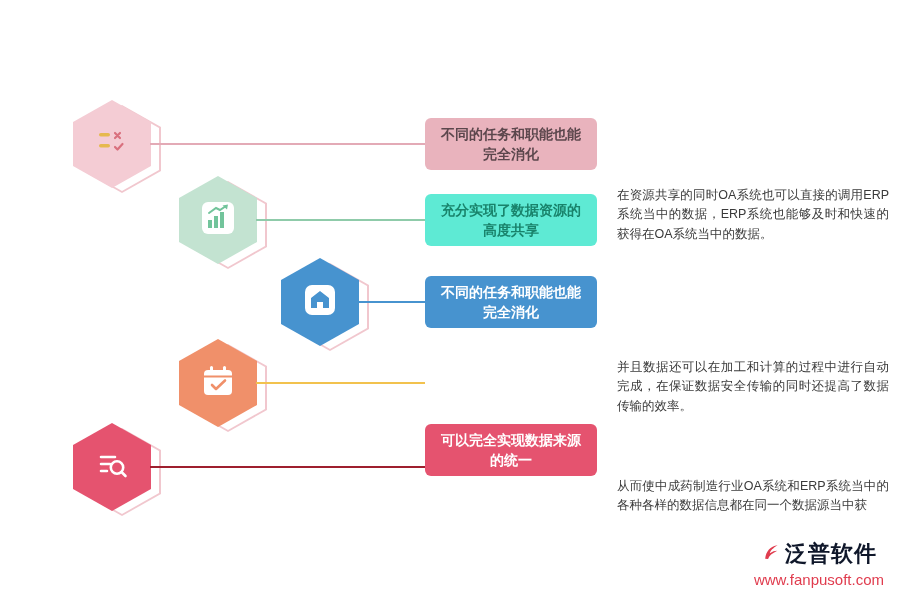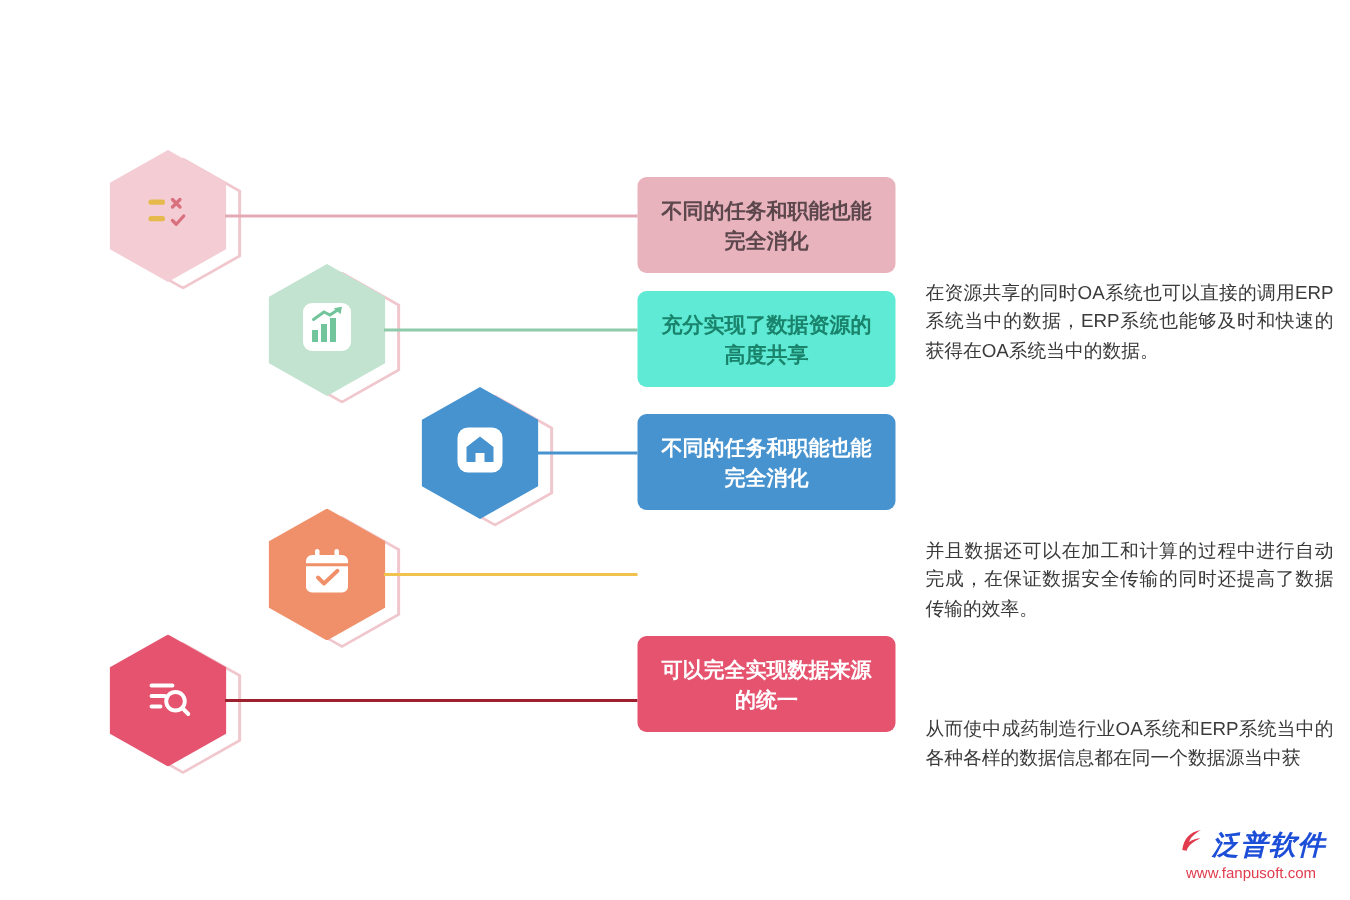--- a/index.html
+++ b/index.html
@@ -35,21 +35,21 @@
   
   .connector { position: absolute; height: 2px; }
   .connector.c1 { background: #e3aab6; }
   .connector.c2 { background: #8fcbaa; }
   .connector.c3 { background: #4793cf; }
   .connector.c4 { background: #f2c24e; }
   .connector.c5 { background: #9e1f2e; }
 
   
   .label-box {
-    position: absolute; left: 425px; width: 172px; height: 64px;
+    position: absolute; left: 425px; width: 172px; height: 52px;
     border-radius: 6px; display: flex; align-items: center; justify-content: center;
     text-align: center; font-size: 14px; font-weight: bold;
     line-height: 1.45; padding: 4px 12px;
   }
   .label-box.b1 { background: #e9b3bd; color: #5c474d; }
   .label-box.b2 { background: #5eead4; color: #19836b; }
   .label-box.b3 { background: #4793cf; color: #ffffff; }
   .label-box.b4 { background: #f0906a; color: #ffffff; }
   .label-box.b5 { background: #e5536f; color: #ffffff; }
 
@@ -59,22 +59,22 @@
     font-size: 12.5px; color: #3a3a3a; line-height: 1.55;
     text-align: justify;
   }
 
   
   .logo {
     position: absolute; right: 16px; bottom: 12px;
     display: flex; flex-direction: column; align-items: center;
   }
   .logo .brand-row { display: flex; align-items: center; gap: 4px; }
-  .logo .brand { font-size: 18px; font-weight: bold; color: #1d4ed8; letter-spacing: 1px; font-style: italic; }
-  .logo .site { font-size: 10px; color: #e03c4e; margin-top: 2px; }
+  .logo .brand { font-size: 22px; font-weight: bold; color: #0f172a; letter-spacing: 1px; }
+  .logo .site { font-size: 15px; color: #e03c4e; margin-top: 2px; }
 </style>
 </head>
 <body>
 
 <div class="canvas">
 
   <div class="hex r1" style="left:73px; top:100px;">
     <div class="ring"></div>
     <div class="body">
       <span>

